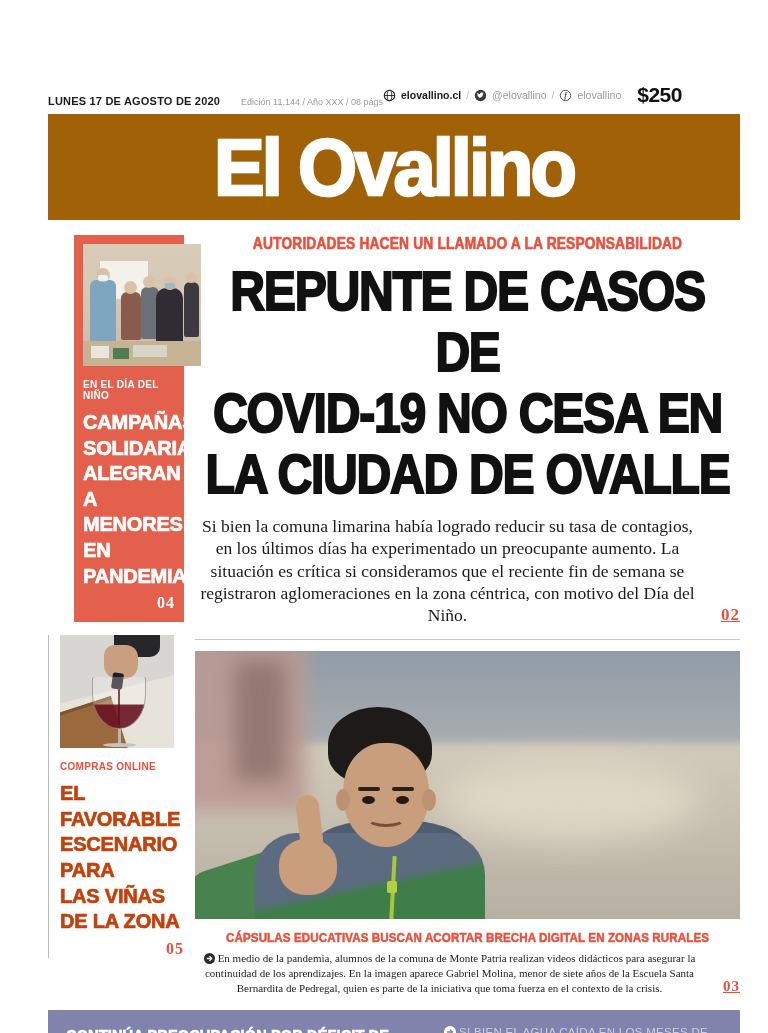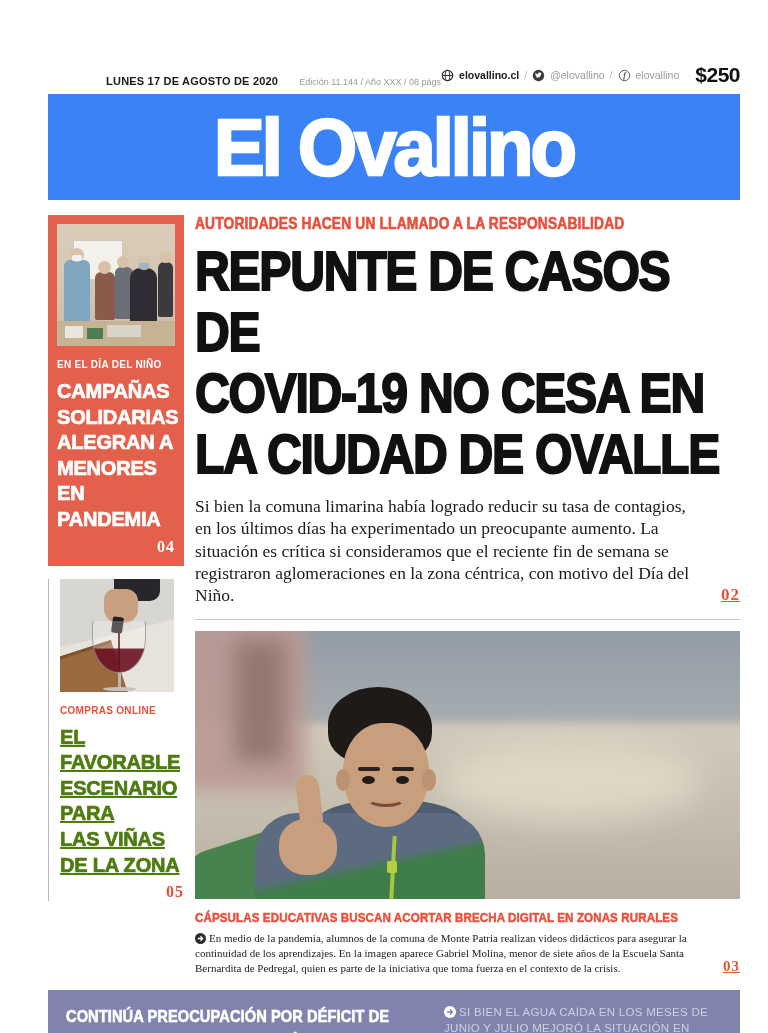--- a/index.html
+++ b/index.html
@@ -2,46 +2,46 @@
 <html><head>
 <meta charset="utf-8">
 <style>
   * { margin:0; padding:0; box-sizing:border-box; }
   html,body { width:768px; height:1033px; background:#fff; overflow:hidden;
               font-family:"Liberation Sans", sans-serif; }
   .page { position:relative; width:768px; height:1033px; background:#fff; }
   .content { position:absolute; left:48px; top:0; width:692px; }
 
   
-  .topbar { margin-top:67px; display:flex; justify-content:flex-end; align-items:flex-end; height:20px; }
+  .topbar { margin-top:87px; display:flex; justify-content:flex-start; align-items:flex-end; height:20px; }
   .topbar-left { display:flex; align-items:baseline; gap:7px; }
   .date { font-size:11px; font-weight:bold; letter-spacing:0.2px; color:#1a1a1a; }
   .edition { font-size:9px; color:#9a9a9a;padding-left:14px; }
   .topbar-right { display:flex; align-items:center; gap:6px; }
   .social { display:flex; align-items:center; gap:5px; font-size:10.5px; color:#9a9a9a; }
   .social .site { font-weight:bold; color:#1a1a1a; }
   .social .sep { color:#bbb; }
   .icn { display:inline-block; vertical-align:middle; }
   .price { font-size:21px; font-weight:bold; color:#111; letter-spacing:-0.5px; margin-left:10px; }
 
   
-  .masthead { margin-top:7px; height:106px; background:#3b82f6; display:flex; align-items:center; justify-content:center; }
+  .masthead { margin-top:7px; height:106px; background:#a16207; display:flex; align-items:center; justify-content:center; }
   .masthead h1 { color:#fff; font-size:76px; font-weight:bold; letter-spacing:-3px;
                  -webkit-text-stroke:2.5px #fff; transform:scaleY(1.04); }
 
   
   .grid { margin-top:15px; display:flex; gap:11px; }
   .sidebar { width:136px; flex:none; }
-  .maincol { width:545px; flex:none; }
+  .maincol { width:545px; flex:none;text-align:center; }
 
   .cond { display:block; transform:scaleX(0.86); transform-origin:0 0; width:116.3%; }
   .preline { white-space:pre-line; }
 
   
-  .sb1 { background:#e2604c; padding:9px 9px 10px 9px; color:#fff; }
+  .sb1 { background:#e2604c; padding:9px 9px 10px 9px; color:#fff;margin-left:26px; }
   .sb1 .photo { position:relative; width:118px; height:122px; overflow:hidden; background:linear-gradient(#d9cdb9 0%,#d3c6b1 55%,#c4b8a5 100%); }
   .wboard { position:absolute; left:16px; top:16px; width:50px; height:40px; background:#f3f1ec; border:1px solid #cfc9bd; }
   .fig { position:absolute; border-radius:6px 6px 2px 2px; }
   .fhead { position:absolute; border-radius:50%; background:#d9c2a8; }
   .fmask { position:absolute; background:#eef2f5; border-radius:2px; }
   .ptable { position:absolute; left:0; bottom:0; width:100%; height:25px; background:#c6b394; }
   .pbox { position:absolute; }
   .sb-label { margin-top:13px; font-size:10px; font-weight:bold; letter-spacing:0.3px; }
   .sb-title { margin-top:9px; font-size:20px; line-height:1.28; font-weight:bold; letter-spacing:-0.2px; -webkit-text-stroke:0.7px currentColor; }
   .sb-body { margin-top:9px; font-family:"Liberation Serif", serif; font-size:10.5px; line-height:1.32; }
@@ -56,21 +56,21 @@
   .hand { position:absolute; left:44px; top:10px; width:34px; height:34px; background:#c99f80; border-radius:10px 12px 14px 14px; }
   .pourer { position:absolute; left:52px; top:38px; width:11px; height:16px; background:#1f1f24; border-radius:2px; transform:rotate(8deg); }
   .stream { position:absolute; left:58px; top:52px; width:2px; height:38px; background:#5a1020; }
   .bowl { position:absolute; left:32px; top:42px; width:54px; height:52px;
           border:1px solid rgba(140,140,140,0.75); border-top:none;
           border-radius:4px 4px 34px 34px / 3px 3px 44px 44px;
           background:linear-gradient(rgba(255,255,255,0.25) 52%, rgba(107,18,34,0.9) 56%); }
   .stem { position:absolute; left:58px; top:94px; width:3px; height:16px; background:#b8b6b2; }
   .gbase { position:absolute; left:43px; top:108px; width:33px; height:4px; background:#c4c2be; border-radius:50%; }
   .sb2 .sb-label { color:#e8503c; }
-  .sb2 .sb-title { color:#4d7c0f;text-decoration:underline; }
+  .sb2 .sb-title { color:#c2410c; }
   .sb2 .sb-body { color:#666; }
   .sb2 .sb-page { color:#e8503c; }
 
   
   .kicker { font-size:16px; font-weight:bold; color:#e8503c; letter-spacing:0.2px; -webkit-text-stroke:0.6px #e8503c; }
   .headline { margin-top:7px; font-size:56px; line-height:1.09; font-weight:bold; color:#111;
               letter-spacing:-1.5px; -webkit-text-stroke:2px #111; }
   .lede { position:relative; margin-top:11px; font-family:"Liberation Serif", serif; font-size:17.5px; line-height:1.27; color:#1a1a1a; padding-right:40px; }
   .pageref { position:absolute; right:0; bottom:1px; color:#e8503c; font-family:"Liberation Serif", serif; font-size:17px; font-weight:bold; letter-spacing:1px;text-decoration:underline; }
   .rule { margin-top:13px; border-top:1px solid #c9c9c9; }

